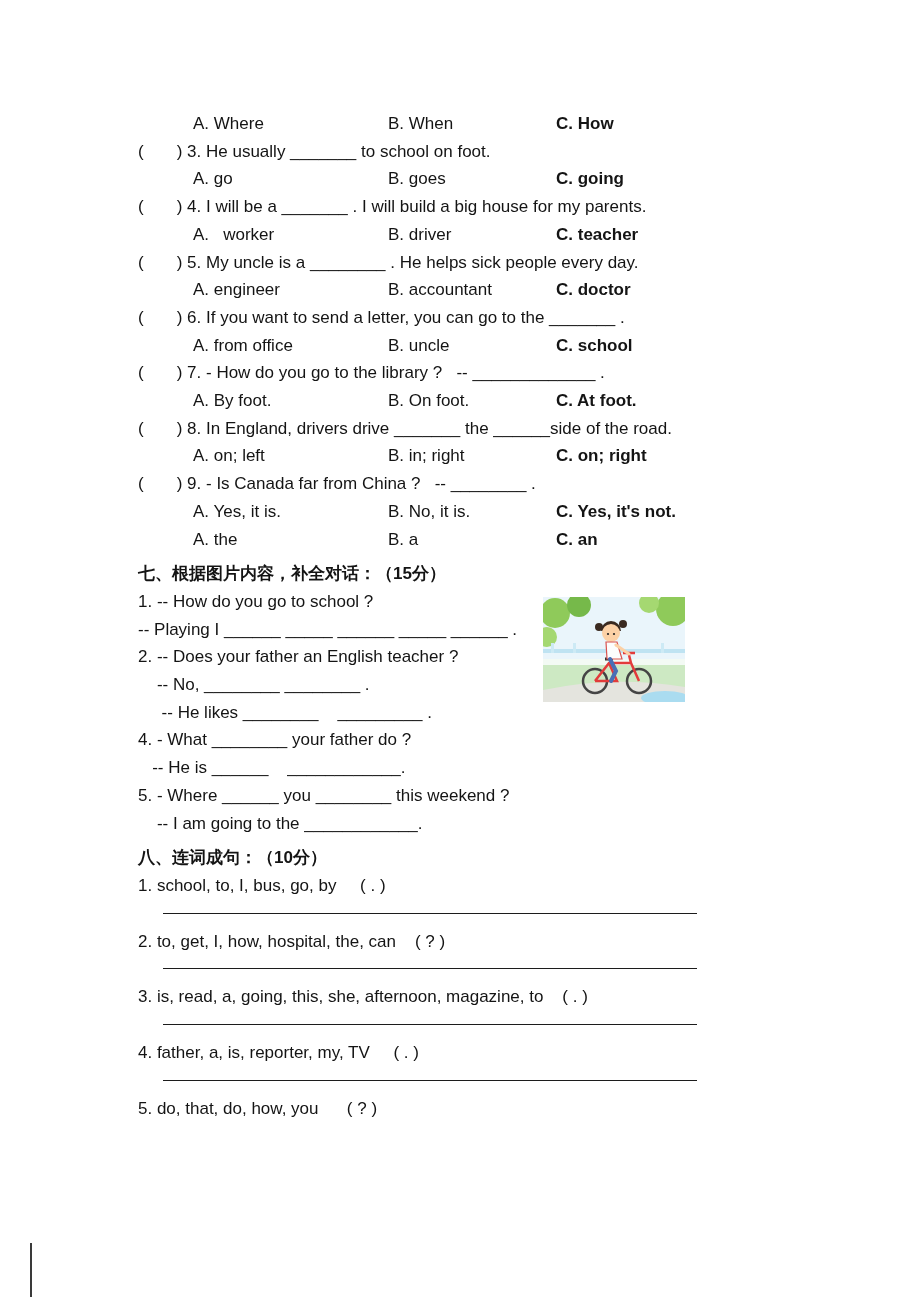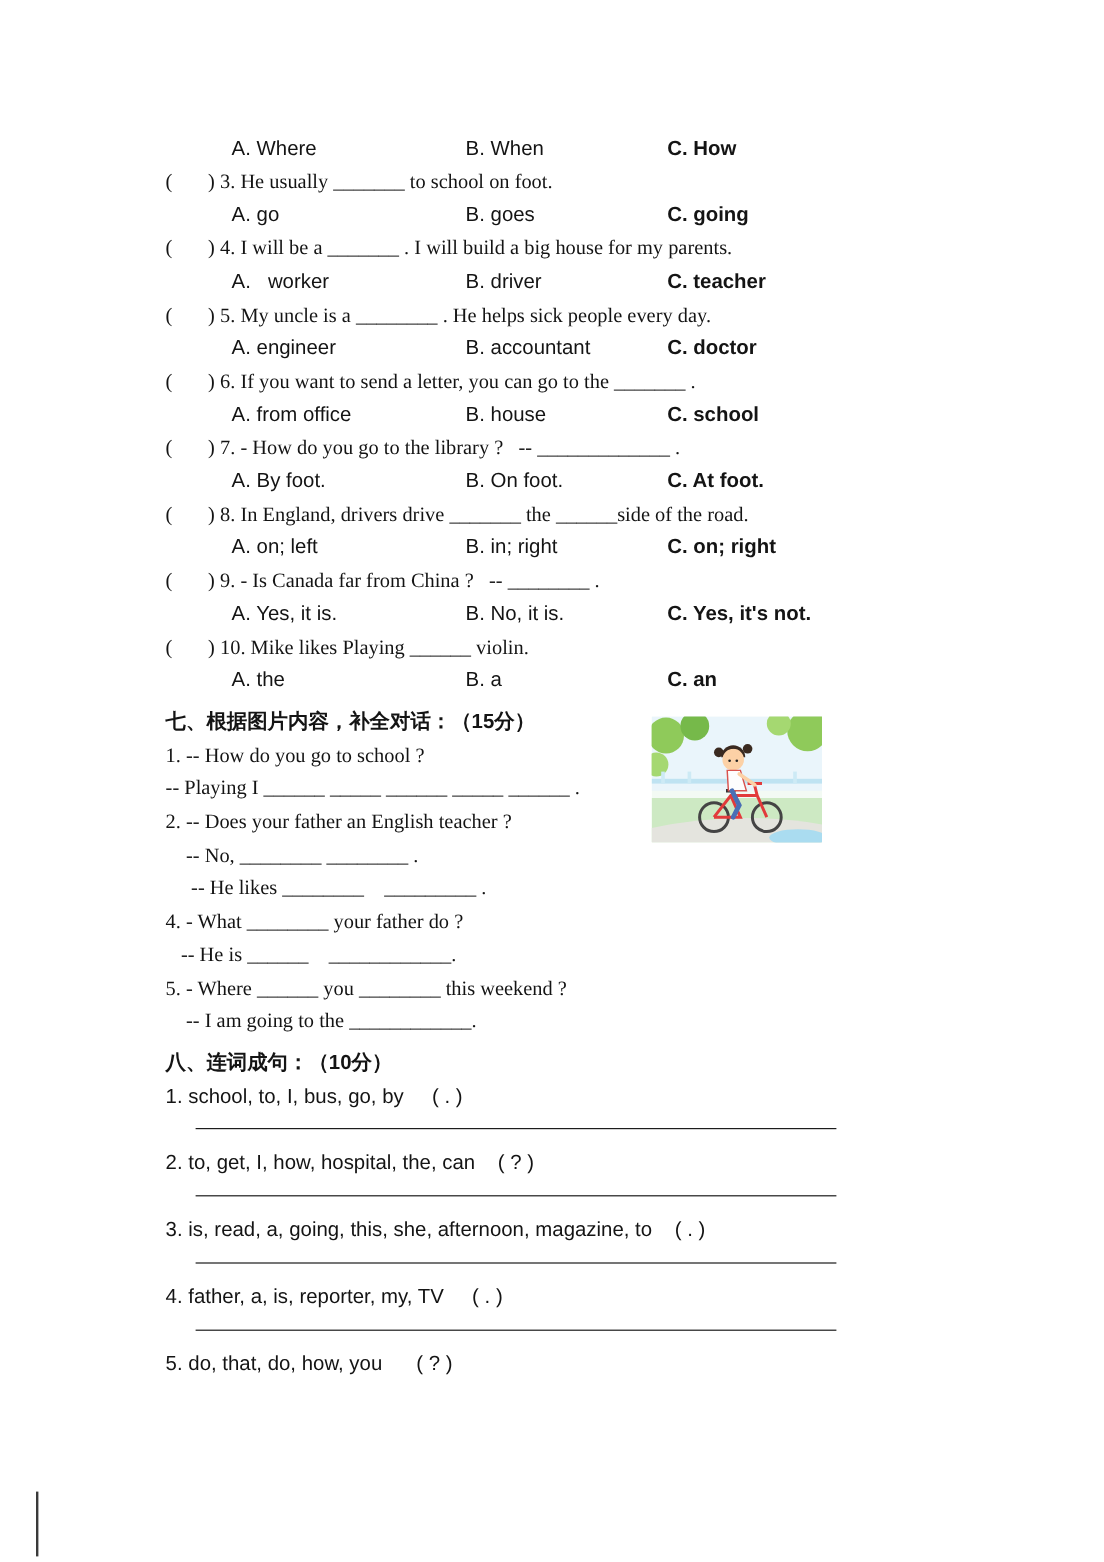--- a/index.html
+++ b/index.html
@@ -8,21 +8,21 @@
     position:relative;
     width:920px; height:1302px;
     background:#ffffff;
     color:#141414;
     font-family:"Liberation Sans","DejaVu Sans",sans-serif;
     font-size:17px;
     line-height:27.7px;
     padding:110px 30px 0 138px;
     overflow:hidden;
   }
-  .line { white-space:pre;font-family:Liberation Serif, serif; }
+  .line { white-space:pre; }
   .opt-row { display:flex; padding-left:55px; white-space:pre; }
   .optA { flex:0 0 195px; }
   .optB { flex:0 0 168px; }
   .optC { flex:1 1 auto;font-weight:bold; }
   .sec-heading { white-space:pre; margin-top:7px;font-weight:bold; }
   .s8-item { white-space:pre; }
   .s8-underline {
     width:534px; height:0;
     margin:13px 0 14px 25px;
     border-bottom:1.5px solid #1c1c1c;
@@ -67,21 +67,21 @@
     <div class="line">(       ) 5. My uncle is a ________ . He helps sick people every day.</div>
     <div class="opt-row">
       <span class="optA">A. engineer</span>
       <span class="optB">B. accountant</span>
       <span class="optC">C. doctor</span>
     </div>
 
     <div class="line">(       ) 6. If you want to send a letter, you can go to the _______ .</div>
     <div class="opt-row">
       <span class="optA">A. from office</span>
-      <span class="optB">B. house</span>
+      <span class="optB">B. uncle</span>
       <span class="optC">C. school</span>
     </div>
 
     <div class="line">(       ) 7. - How do you go to the library ?   -- _____________ .</div>
     <div class="opt-row">
       <span class="optA">A. By foot.</span>
       <span class="optB">B. On foot.</span>
       <span class="optC">C. At foot.</span>
     </div>
 
@@ -92,21 +92,20 @@
       <span class="optC">C. on; right</span>
     </div>
 
     <div class="line">(       ) 9. - Is Canada far from China ?   -- ________ .</div>
     <div class="opt-row">
       <span class="optA">A. Yes, it is.</span>
       <span class="optB">B. No, it is.</span>
       <span class="optC">C. Yes, it's not.</span>
     </div>
 
-    <div class="line">(       ) 10. Mike likes Playing ______ violin.</div>
     <div class="opt-row">
       <span class="optA">A. the</span>
       <span class="optB">B. a</span>
       <span class="optC">C. an</span>
     </div>
   </div>
 
   <div>
     <div class="sec-heading">七、根据图片内容，补全对话：（15分）</div>
     <div class="line">1. -- How do you go to school ?</div>

